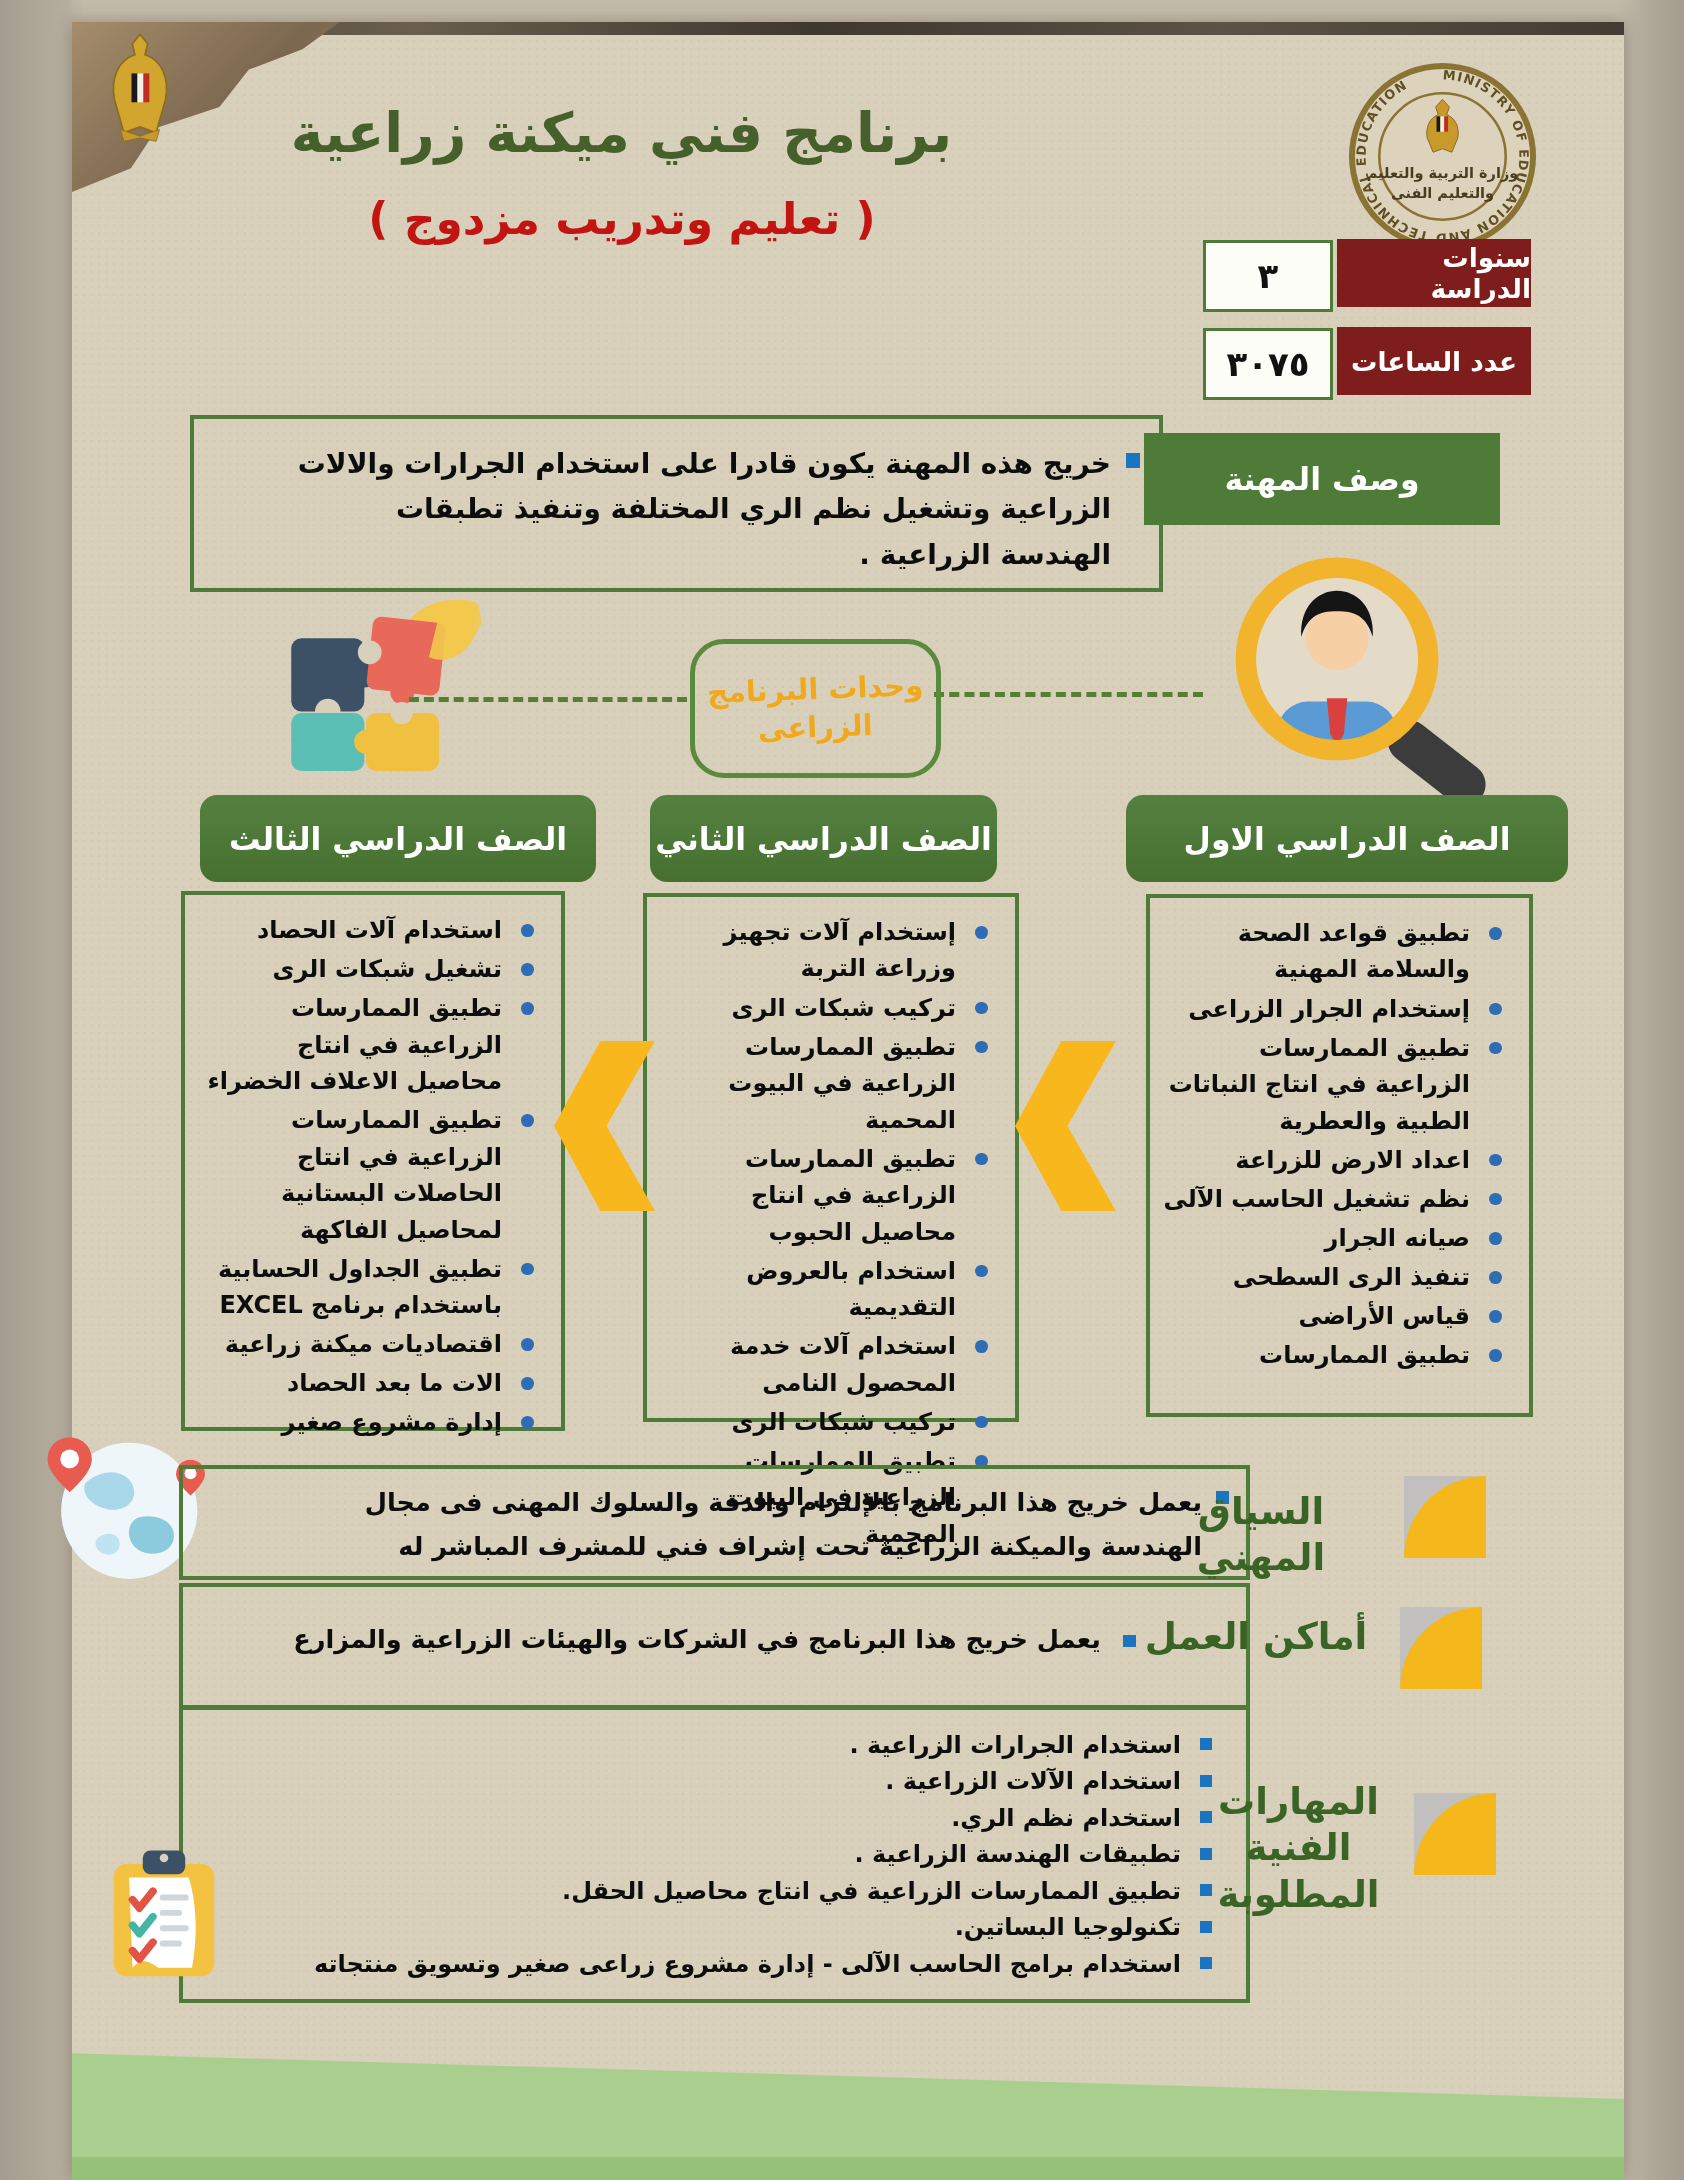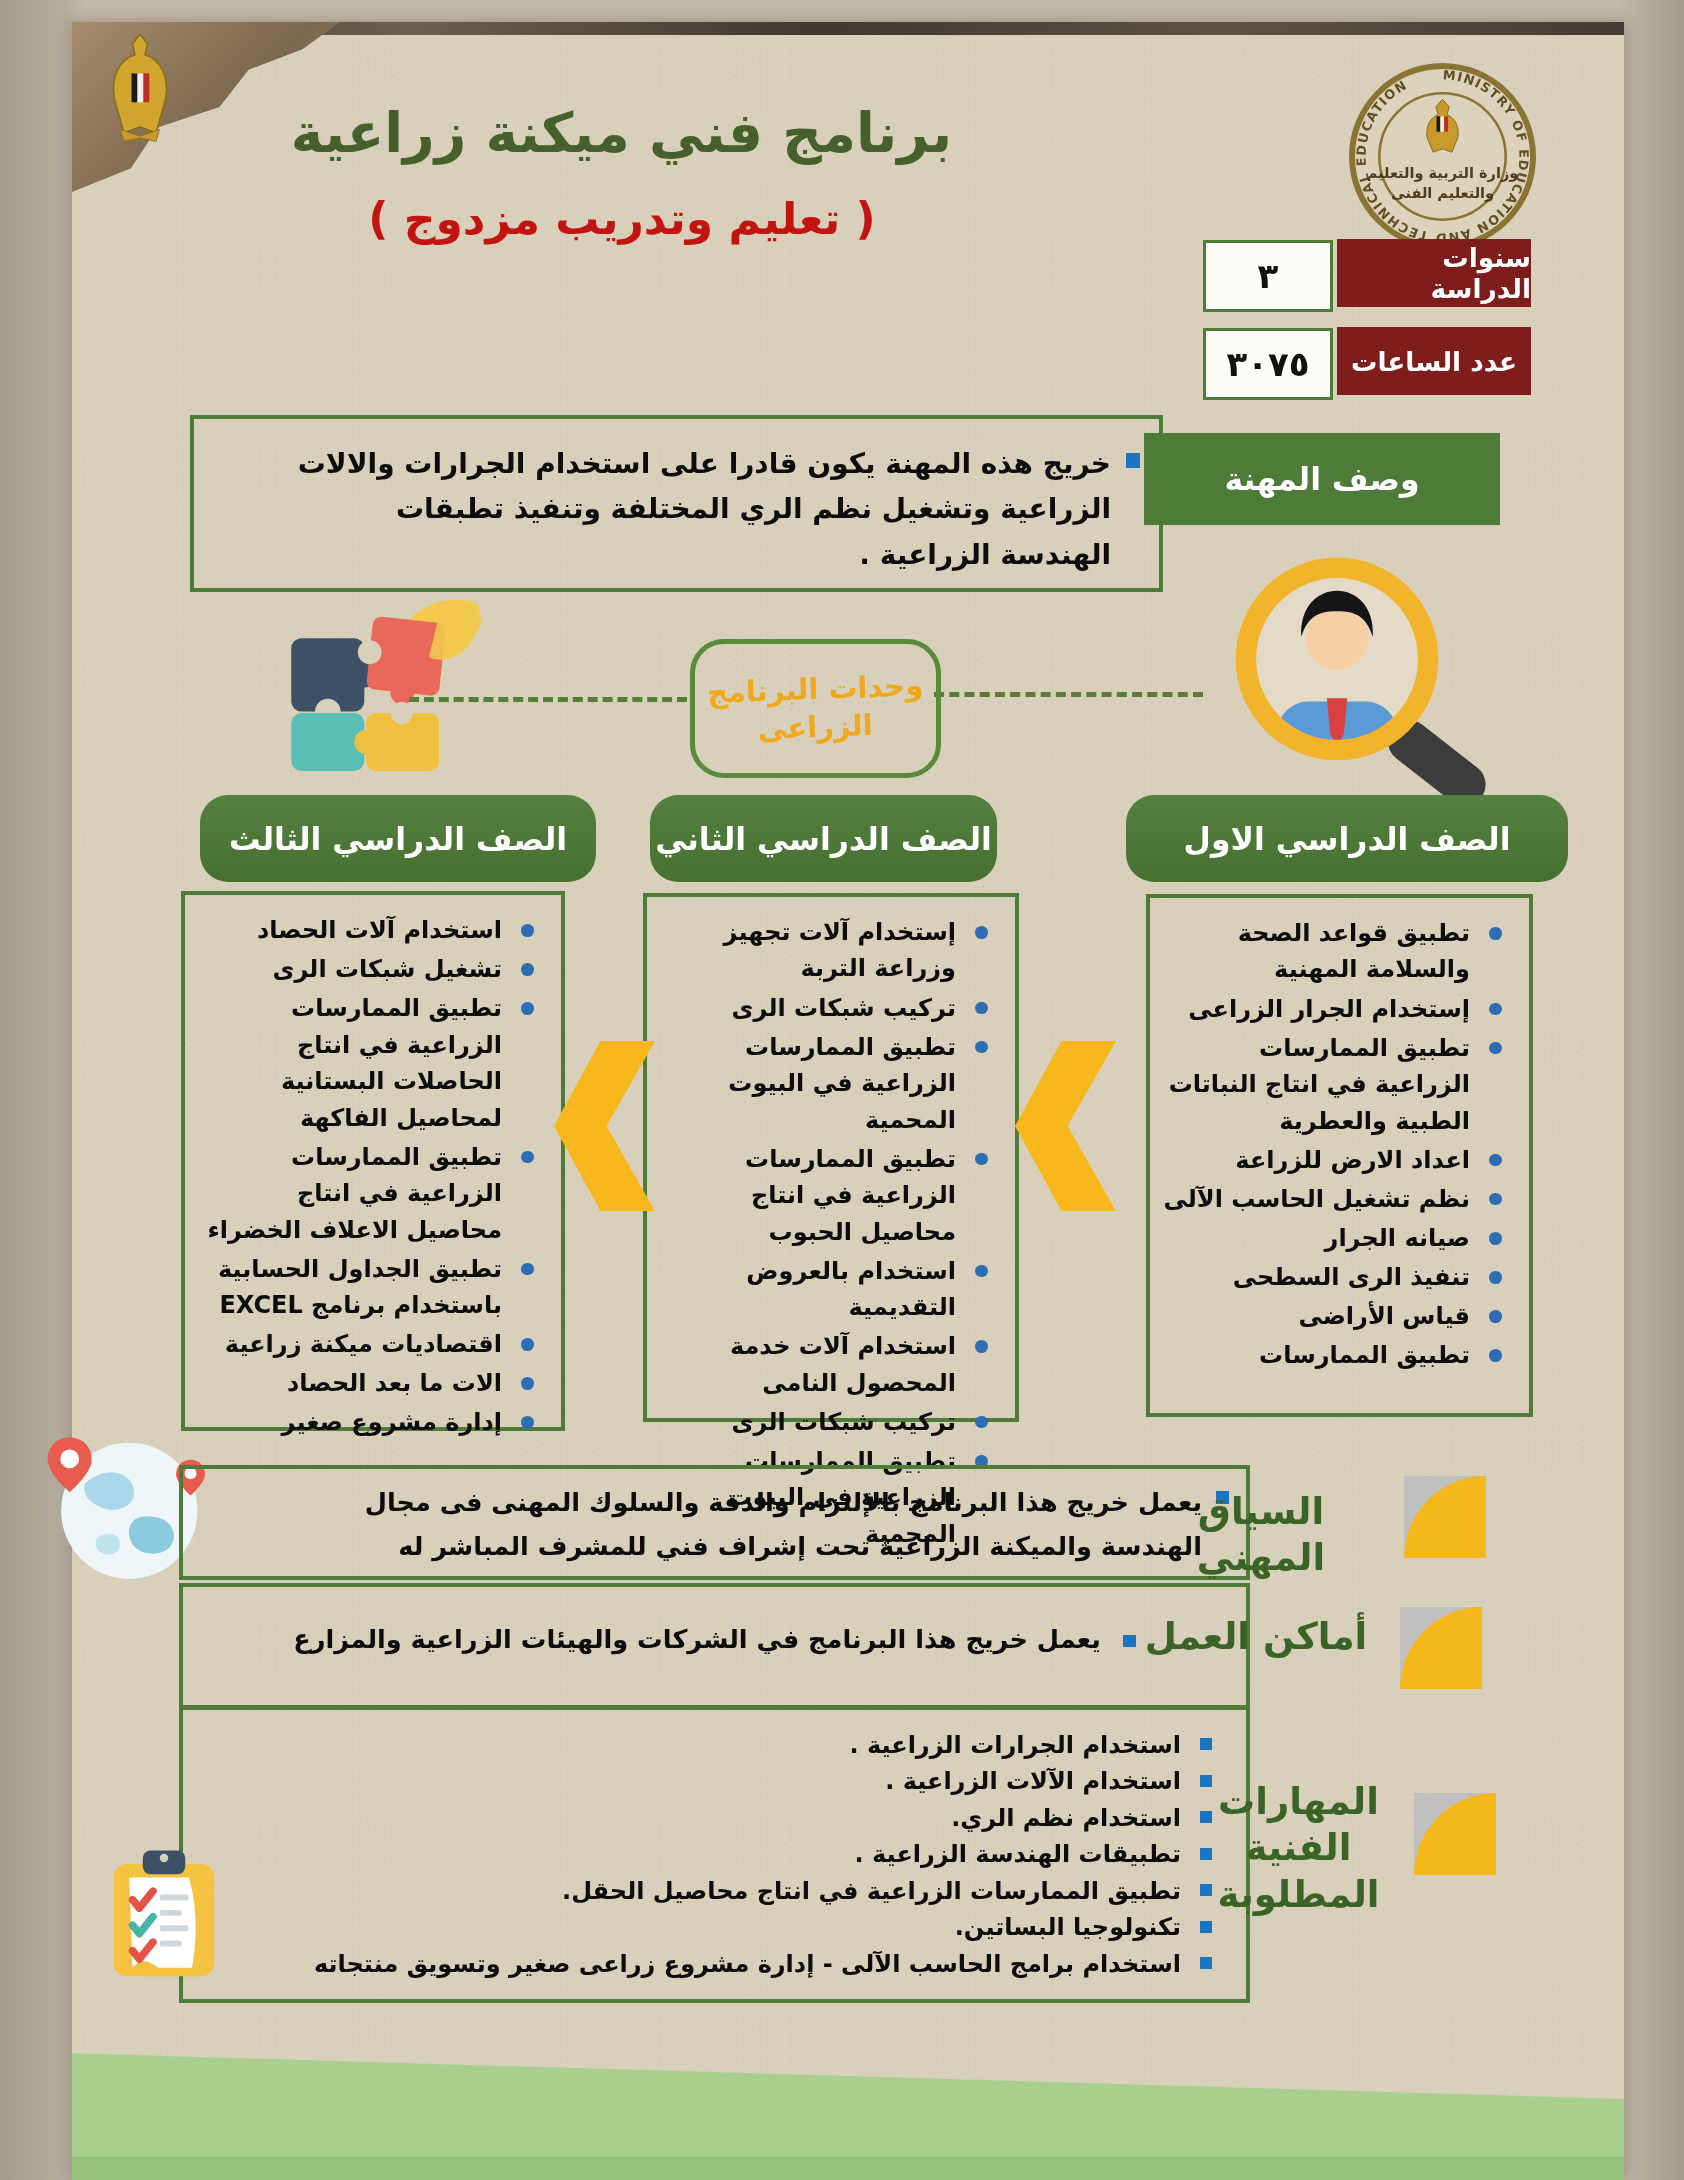--- a/index.html
+++ b/index.html
@@ -38,21 +38,21 @@
     font-size:28px;line-height:1.62;padding:22px 48px 0 102px;position:relative;}
   .desc-text::before{content:"";position:absolute;right:19px;top:34px;width:14.5px;height:14.5px;background:#1b74c0;}
   .job-head{left:1144px;top:433px;width:356px;height:92px;background:#4e7b37;
     color:#fff;font-weight:bold;font-size:31.5px;display:flex;align-items:center;justify-content:center;direction:rtl;}
   
   .badge{left:690px;top:639px;width:241px;height:129px;border:5.1px solid #5a8a3c;border-radius:34px;
     display:flex;flex-direction:column;align-items:center;justify-content:center;direction:rtl;}
   .badge span{color:#f0a81c;font-weight:bold;font-size:29px;line-height:1.3;transform:rotate(-2deg);}
   .dash{border-top:5.1px dashed #567f35;height:0;}
   
-  .grade-head{background:linear-gradient(#548040,#47702f);border-radius:28px;color:#fff;
+  .grade-head{background:linear-gradient(#548040,#47702f);border-radius:17px;color:#fff;
     font-weight:bold;font-size:31.5px;display:flex;align-items:center;justify-content:center;direction:rtl;height:87px;}
   .grade-box{border:4.3px solid #4e7b37;}
   .grade-box ul{list-style:none;margin:0;padding:17px 22px 6.8px 10.2px;direction:rtl;}
   .grade-box li{position:relative;padding-right:37px;font-weight:bold;font-size:24px;
     line-height:1.52;color:#0d0d0d;text-align:right;margin-bottom:2.6px;}
   .grade-box li::before{content:"";position:absolute;right:5.1px;top:12px;width:12.8px;height:12.8px;border-radius:50%;background:#2e6db4;}
   .chevron{background:#f7b71d;clip-path:polygon(100% 0,46% 0,0 50%,46% 100%,100% 100%,52% 50%);}
   
   .section-box{border:4.3px solid #4e7b37;}
   .ctx-text{direction:rtl;text-align:right;font-weight:bold;font-size:25.6px;line-height:1.7;
@@ -187,22 +187,22 @@
       <li>تركيب شبكات الرى</li>
       <li>تطبيق الممارسات الزراعية في البيوت المحمية</li>
     </ul>
 </div>
 
 <div class="abs grade-head" style="left:200px;top:795px;width:396px;">الصف الدراسي الثالث</div>
 <div class="abs grade-box" style="left:181px;top:891px;width:376px;height:532px;">
   <ul>
       <li>استخدام آلات الحصاد</li>
       <li>تشغيل شبكات الرى</li>
+      <li>تطبيق الممارسات الزراعية في انتاج محاصيل الاعلاف الخضراء</li>
       <li>تطبيق الممارسات الزراعية في انتاج الحاصلات البستانية لمحاصيل الفاكهة</li>
-      <li>تطبيق الممارسات الزراعية في انتاج محاصيل الاعلاف الخضراء</li>
       <li>تطبيق الجداول الحسابية باستخدام برنامج EXCEL</li>
       <li>اقتصاديات ميكنة زراعية</li>
       <li>الات ما بعد الحصاد</li>
       <li>إدارة مشروع صغير</li>
     </ul>
 </div>
 
 <div class="abs chevron" style="left:1015px;top:1041px;width:101px;height:170px;"></div>
 <div class="abs chevron" style="left:554px;top:1041px;width:101px;height:170px;"></div>
 

